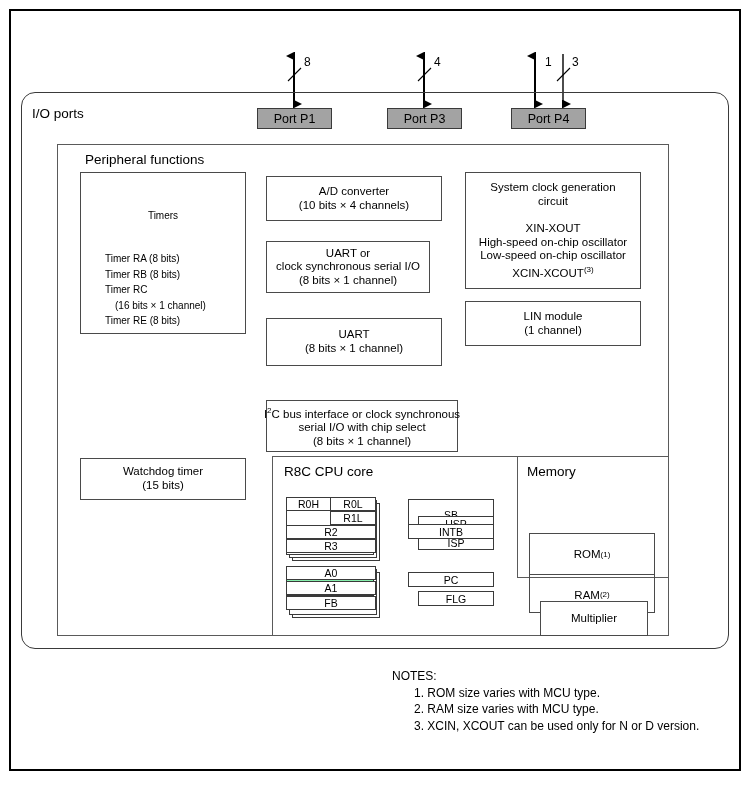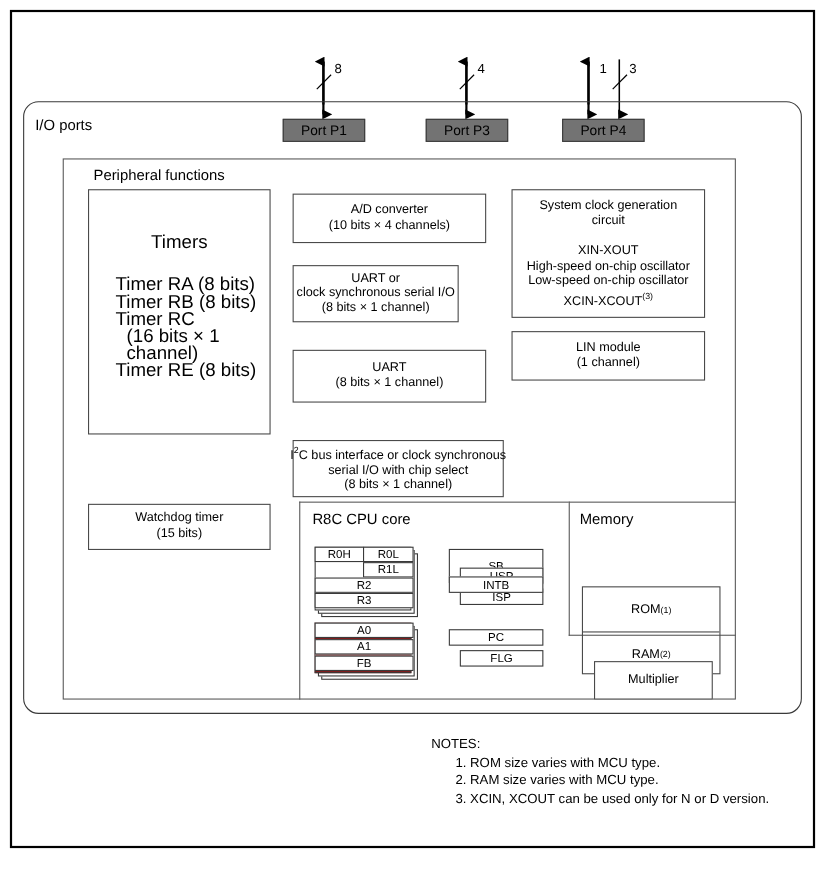--- a/index.html
+++ b/index.html
@@ -10,39 +10,39 @@
   
   .outer-frame{position:absolute;left:9px;top:9px;width:732px;height:762px;
                border:2px solid #000;box-sizing:border-box;}
 
   
   .io-ports{position:absolute;left:21px;top:92px;width:708px;height:557px;
             border:1.2px solid #3a3a3a;border-radius:14px;box-sizing:border-box;background:transparent;}
   .io-label{position:absolute;left:32px;top:106px;font-size:13.5px;}
 
   
-  .port{position:absolute;border:1.2px solid #3a3a3a;background:#737373;box-sizing:border-box;
+  .port{position:absolute;border:1.2px solid #3a3a3a;background:#a3a3a3;box-sizing:border-box;
         display:flex;align-items:center;justify-content:center;font-size:12.5px;height:21px;}
 
   
   .arrows{position:absolute;left:0;top:0;width:750px;height:180px;}
 
   
   .periph{position:absolute;left:57px;top:144px;width:612px;height:492px;
           border:1.2px solid #5a5a5a;box-sizing:border-box;}
   .periph-label{position:absolute;left:85px;top:152px;font-size:13.5px;}
 
   .pbox{position:absolute;border:1.3px solid #4a4a4a;background:#fff;box-sizing:border-box;
         display:flex;flex-direction:column;align-items:center;justify-content:center;
         font-size:11.5px;line-height:13.6px;text-align:center;}
   .pbox .ln{white-space:nowrap;}
 
   
-  .timers{position:absolute;left:80px;top:172px;width:166px;height:223px;
-          border:1.3px solid #4a4a4a;box-sizing:border-box;font-size:17px;}
+  .timers{position:absolute;left:80px;top:172px;width:166px;height:162px;
+          border:1.3px solid #4a4a4a;box-sizing:border-box;font-size:10px;}
   .timers .ttl{position:absolute;top:37px;left:0;width:100%;text-align:center;}
   .timers .lst{position:absolute;top:78px;left:24px;line-height:15.5px;}
   .timers .ind{padding-left:10px;}
 
   
   .cpu{position:absolute;left:272px;top:456px;width:245px;height:180px;
        border-left:1.2px solid #5a5a5a;border-top:1.2px solid #5a5a5a;box-sizing:border-box;}
   .cpu-label{position:absolute;left:284px;top:464px;font-size:13.5px;}
 
   
@@ -131,21 +131,21 @@
       <div class="ind">(16 bits × 1 channel)</div>
       <div>Timer RE (8 bits)</div>
     </div>
   </div>
 
   <div class="pbox" style="left:266px;top:176px;width:176px;height:45px;">
     <div class="ln">A/D converter</div>
     <div class="ln">(10 bits × 4 channels)</div>
   </div>
 
-  <div class="pbox" style="left:266px;top:241px;width:151px;height:52px;">
+  <div class="pbox" style="left:266px;top:241px;width:164px;height:52px;">
     <div class="ln">UART or</div>
     <div class="ln">clock synchronous serial I/O</div>
     <div class="ln">(8 bits × 1 channel)</div>
   </div>
 
   <div class="pbox" style="left:266px;top:318px;width:176px;height:48px;">
     <div class="ln">UART</div>
     <div class="ln">(8 bits × 1 channel)</div>
   </div>
 
@@ -184,21 +184,21 @@
     <div class="reg" style="left:-1px;top:-1px;width:45px;text-align:center;">R0H</div>
     <div class="reg" style="left:43px;top:-1px;width:46px;">R0L</div>
     <div class="reg" style="left:-1px;top:13px;width:45px;margin-top:27px;">R1H</div>
     <div class="reg" style="left:43px;top:13px;width:46px;">R1L</div>
     <div class="reg" style="left:-1px;top:27px;width:90px;">R2</div>
     <div class="reg" style="left:-1px;top:41px;width:90px;">R3</div>
   </div>
 
   <div class="shadow" style="left:292px;top:572px;width:88px;height:46px;"></div>
   <div class="shadow" style="left:289px;top:569px;width:88px;height:46px;"></div>
-  <div style="position:absolute;left:286px;top:566px;width:88px;height:46px;border:1.2px solid #3a3a3a;background:#7f1d1d;box-sizing:border-box;">
+  <div style="position:absolute;left:286px;top:566px;width:88px;height:30px;border:1.2px solid #3a3a3a;background:#86efac;box-sizing:border-box;">
     <div class="reg" style="left:-1px;top:-1px;width:90px;">A0</div>
     <div class="reg" style="left:-1px;top:14px;width:90px;">A1</div>
     <div class="reg" style="left:-1px;top:29px;width:90px;">FB</div>
   </div>
 
   <div class="reg" style="left:408px;top:499px;width:86px;height:31px;">SB</div>
   <div class="reg" style="left:418px;top:516px;width:76px;height:15px;">USP</div>
   <div class="reg" style="left:418px;top:535px;width:76px;height:15px;">ISP</div>
   <div class="reg" style="left:408px;top:524px;width:86px;height:15px;">INTB</div>
   <div class="reg" style="left:408px;top:572px;width:86px;height:15px;">PC</div>

